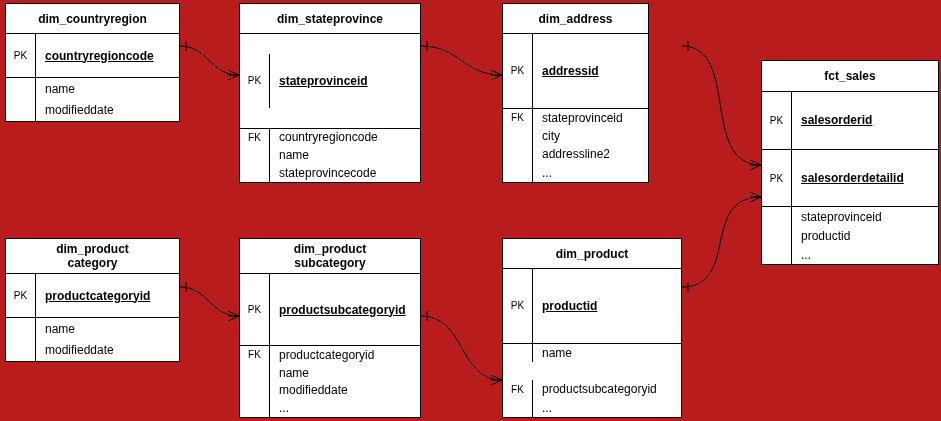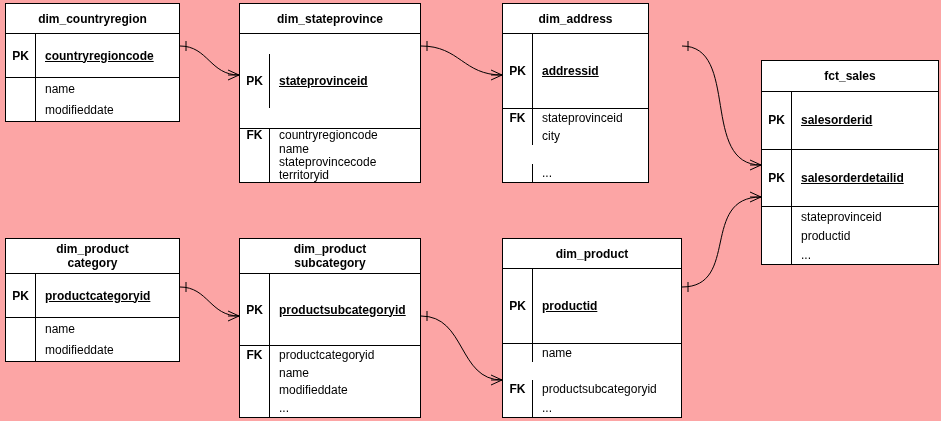--- a/index.html
+++ b/index.html
@@ -5,21 +5,21 @@
 <style>
   html, body {
     margin: 0;
     padding: 0;
     background: #ffffff;
   }
   #canvas {
     position: relative;
     width: 941px;
     height: 421px;
-    background: #fca5a5;
+    background: #b91c1c;
     font-family: "Liberation Sans", sans-serif;
     overflow: hidden;
   }
   .entity {
     position: absolute;
     box-sizing: border-box;
     border: 1px solid #000000;
     background: #ffffff;
     display: flex;
     flex-direction: column;
@@ -56,22 +56,22 @@
     min-height: 0;
   }
   .attr-key {
     box-sizing: border-box;
     width: 29px;
     flex: 0 0 29px;
     align-self: stretch;
     display: flex;
     align-items: center;
     justify-content: center;
-    font-size: 12px;
-    font-weight: bold;
+    font-size: 10px;
+    font-weight: normal;
     color: #000000;
   }
   .attr-name {
     box-sizing: border-box;
     flex: 1 1 auto;
     align-self: stretch;
     display: flex;
     align-items: center;
     padding-left: 9px;
     font-size: 12px;
@@ -180,24 +180,20 @@
             <div class="attr-name">countryregioncode</div>
           </div>
           <div class="attr-row">
             <div class="attr-key"></div>
             <div class="attr-name">name</div>
           </div>
           <div class="attr-row">
             <div class="attr-key"></div>
             <div class="attr-name">stateprovincecode</div>
           </div>
-          <div class="attr-row">
-            <div class="attr-key"></div>
-            <div class="attr-name">territoryid</div>
-          </div>
         </div>
       </div>
       <div class="entity" style="left: 502px; top: 3px; width: 147px; height: 180px;">
         <div class="entity-title" style="height: 30px; flex: 0 0 30px;">dim_address</div>
         <div class="attr-group">
           <div class="attr-row">
             <div class="attr-key">PK</div>
             <div class="attr-name pk-name">addressid</div>
           </div>
         </div>
@@ -205,20 +201,21 @@
           <div class="attr-row">
             <div class="attr-key">FK</div>
             <div class="attr-name">stateprovinceid</div>
           </div>
           <div class="attr-row">
             <div class="attr-key"></div>
             <div class="attr-name">city</div>
           </div>
           <div class="attr-row">
             <div class="attr-key"></div>
+            <div class="attr-name">addressline2</div>
           </div>
           <div class="attr-row">
             <div class="attr-key"></div>
             <div class="attr-name">...</div>
           </div>
         </div>
       </div>
       <div class="entity" style="left: 761px; top: 60px; width: 178px; height: 205px;">
         <div class="entity-title" style="height: 31px; flex: 0 0 31px;">fct_sales</div>
         <div class="attr-group">

